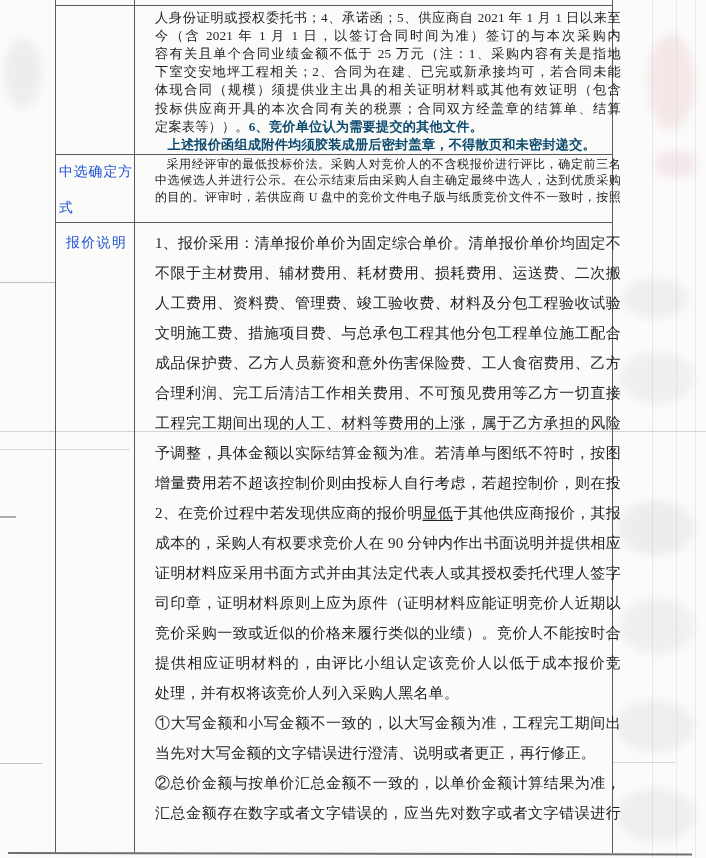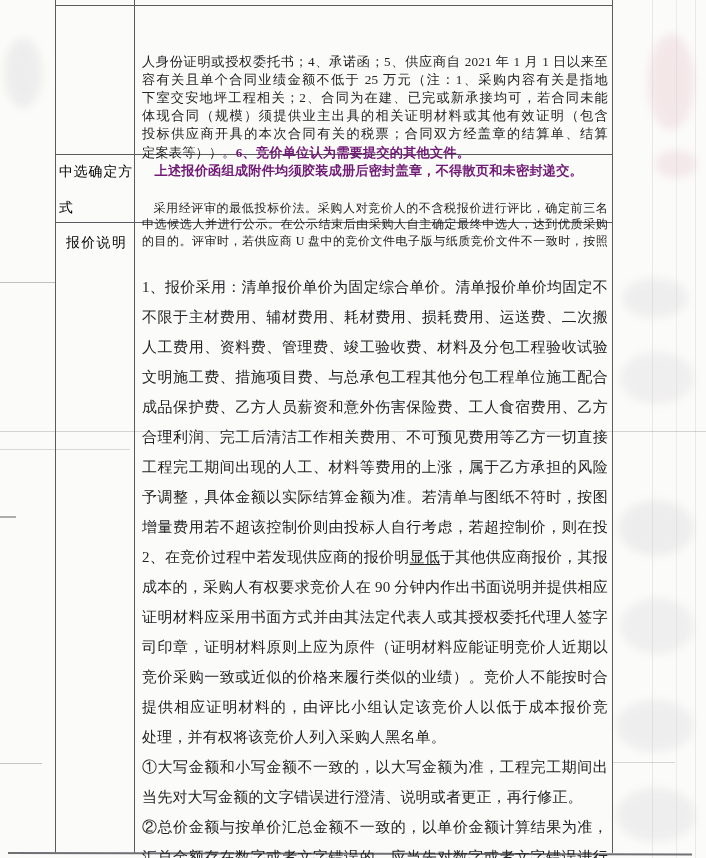--- a/index.html
+++ b/index.html
@@ -6,33 +6,33 @@
   .page {
     position:relative; width:706px; height:858px;
     background:#fbfbf9; overflow:hidden;
     font-family:"Liberation Serif","DejaVu Serif",serif;
     color:#232326;
   }
   
   .vline { position:absolute; width:1px; background:#5a5b5f; }
   .hline { position:absolute; height:1px; background:#5a5b5f; }
   
-  .cellblock { position:absolute; left:142px; width:466px;margin-top:44px; }
+  .cellblock { position:absolute; left:155px; width:466px; }
   .r1 { top:9px;    font-size:13.2px; }
   .r1 .ln { height:18.12px; line-height:18.12px; }
   .r2 { top:155.5px; font-size:12px; }
   .r2 .ln { height:16.6px; line-height:16.6px; }
   .r3 { top:228px;  font-size:15px; }
   .r3 .ln { height:30px; line-height:30px; }
   .ln { overflow:hidden; text-align:left; letter-spacing:0.2px; }
   .ln.fill { text-align:justify; text-align-last:justify; }
   .ind { text-indent:0.95em; }
-  .bold { font-weight:bold; color:#701a75; }
+  .bold { font-weight:bold; color:#0c4a6e; }
   .uline { text-decoration:underline; text-decoration-thickness:1px; text-underline-offset:2px; }
-  .lbl { position:absolute; font-size:13.8px; letter-spacing:1px; color:#000000; white-space:nowrap; }
+  .lbl { position:absolute; font-size:13.8px; letter-spacing:1px; color:#1d4ed8; white-space:nowrap; }
   
   .art { position:absolute; pointer-events:none; }
   .blob { position:absolute; border-radius:50%; filter:blur(4px); pointer-events:none; }
   .streak { position:absolute; top:0; height:858px; width:1px; pointer-events:none; }
 </style>
 </head>
 <body>
 
 <div class="page">
 
@@ -58,20 +58,21 @@
   <div class="vline" style="left:55px;  top:0; height:853px;"></div>
   <div class="vline" style="left:134px; top:0; height:853px;"></div>
   <div class="vline" style="left:612px; top:0; height:853px;"></div>
   <div class="hline" style="left:55px; top:5px;   width:558px;"></div>
   <div class="hline" style="left:55px; top:154px; width:558px;"></div>
   <div class="hline" style="left:55px; top:222px; width:558px;"></div>
   <div class="art" style="left:8px; top:852px; width:684px; height:1.5px; background:#6f7074; transform:rotate(0.12deg); transform-origin:left;"></div>
 
   <div class="cellblock r1">
     <div class="ln fill">人身份证明或授权委托书；4、承诺函；5、供应商自 2021 年 1 月 1 日以来至</div>
+    <div class="ln fill">今（含 2021 年 1 月 1 日，以签订合同时间为准）签订的与本次采购内</div>
     <div class="ln fill">容有关且单个合同业绩金额不低于 25 万元（注：1、采购内容有关是指地</div>
     <div class="ln fill">下室交安地坪工程相关；2、合同为在建、已完或新承接均可，若合同未能</div>
     <div class="ln fill">体现合同（规模）须提供业主出具的相关证明材料或其他有效证明（包含</div>
     <div class="ln fill">投标供应商开具的本次合同有关的税票；合同双方经盖章的结算单、结算</div>
     <div class="ln"><span>定案表等））。</span><span class="bold">6、竞价单位认为需要提交的其他文件。</span></div>
     <div class="ln ind bold">上述报价函组成附件均须胶装成册后密封盖章，不得散页和未密封递交。</div>
   </div>
 
   <div class="lbl" style="left:59px; top:163px;">中选确定方</div>
   <div class="lbl" style="left:59px; top:199px;">式</div>

